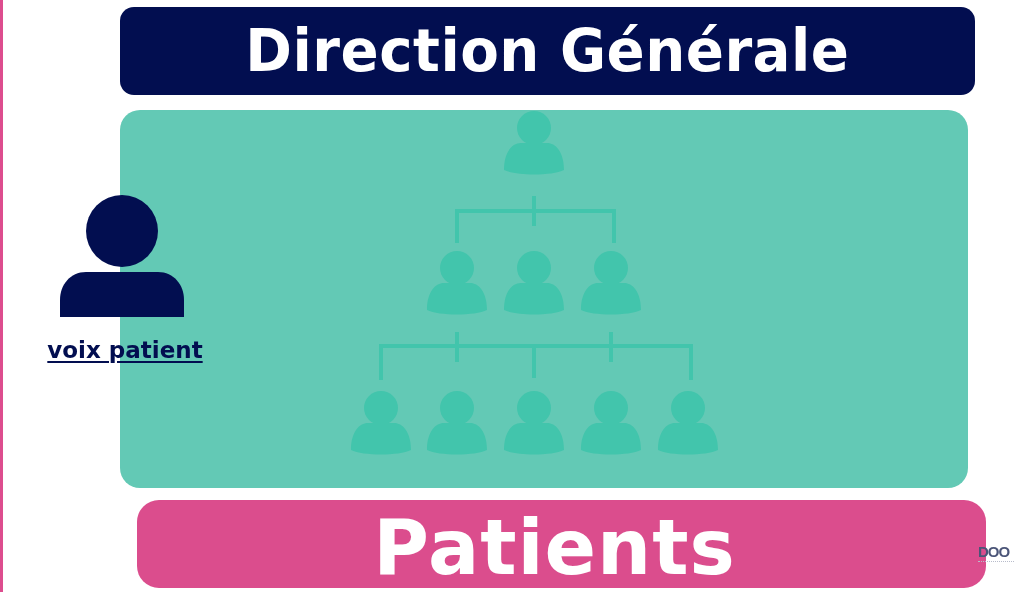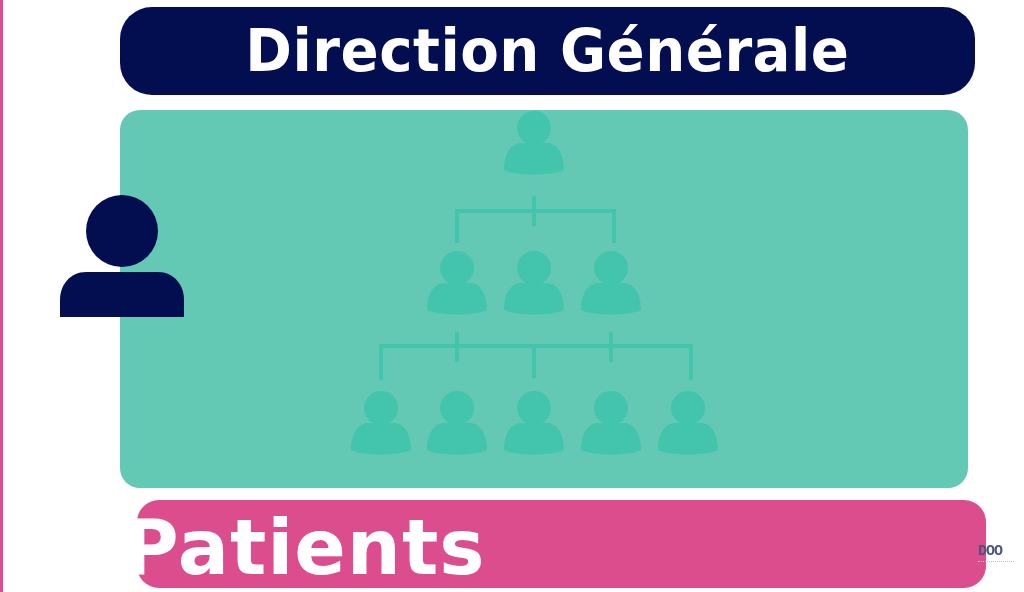--- a/index.html
+++ b/index.html
@@ -7,37 +7,37 @@
     width: 1024px; height: 592px; position: relative; overflow: hidden;
     background: #ffffff;
     font-family: "Liberation Sans", "DejaVu Sans", sans-serif;
   }
   .left-rule {
     position: absolute; left: 0; top: 0; width: 3px; height: 592px;
     background: #dd4d8e;
   }
   .top-bar {
     position: absolute; left: 120px; top: 7px; width: 855px; height: 88px;
-    background: #020e50; border-radius: 32px;
+    background: #020e50; border-radius: 14px;
     display: flex; align-items: center; justify-content: center;
   }
   .top-bar span {
     color: #ffffff; font-weight: bold; font-size: 58px; letter-spacing: 0.5px;
     font-family: "DejaVu Sans", "Liberation Sans", sans-serif;
     transform: scaleX(0.97);
   }
   .org-panel {
     position: absolute; left: 120px; top: 110px; width: 848px; height: 378px;
     background: #63c9b5; border-radius: 20px;
   }
   .org-chart { position: absolute; left: 340px; top: 100px; width: 400px; height: 380px; }
   .bottom-bar {
     position: absolute; left: 137px; top: 500px; width: 837px; height: 88px;
     background: #db4d8d; border-radius: 22px;
-    display: flex; align-items: center; justify-content: flex-start; padding-left: 12px;
+    display: flex; align-items: center; justify-content: center; padding-left: 12px;
   }
   .bottom-bar span {
     color: #ffffff; font-weight: bold; font-size: 76px; letter-spacing: 1px;
     font-family: "DejaVu Sans", "Liberation Sans", sans-serif;
     margin-left: -26px; margin-top: 6px;
   }
   .director {
     position: absolute; left: 30px; top: 190px; width: 190px; height: 220px;
   }
   .director-icon { position: absolute; left: 30px; top: 0; width: 126px; height: 130px; }
@@ -45,21 +45,21 @@
     position: absolute; left: 0; top: 140px; width: 190px; text-align: center;
     color: #020e50; font-weight: bold; font-size: 23px; line-height: 40px;
     text-decoration: underline; text-decoration-thickness: 2px;
     text-underline-offset: 3px;
     font-family: "DejaVu Sans", "Liberation Sans", sans-serif;
   }
   .director-label div { white-space: nowrap; }
   .logo {
     position: absolute; left: 978px; top: 543px; width: 40px; height: 26px;
     color: #4b5578; font-weight: bold; font-size: 15px; letter-spacing: -1px;
-    font-family: Liberation Mono, monospace;
+    font-family: Liberation Sans, sans-serif;
   }
   .logo-sub {
     position: absolute; left: 0; top: 18px; width: 36px; height: 2px;
     border-top: 1px dotted #b8bccb;
   }
 </style>
 </head>
 <body>
 
 <div class="left-rule"></div>
@@ -95,20 +95,21 @@
   <use href="#p" x="271" y="308"></use>
   <use href="#p" x="348" y="308"></use>
 </svg>
 
 <div class="director">
   <svg class="director-icon" viewBox="0 0 126 130">
     <circle cx="62" cy="41" r="36" fill="#020e50"></circle>
     <path d="M0,127 L0,110 C0,95 10,82 26,82 L98,82 C114,82 124,95 124,110 L124,127 Z" fill="#020e50"></path>
   </svg>
   <div class="director-label">
+    <div>voix patient</div>
   </div>
 </div>
 
 <div class="bottom-bar">
   <span>Patients</span>
 </div>
 
 <div class="logo">
   <span>DOO</span>
   <div class="logo-sub"></div>

